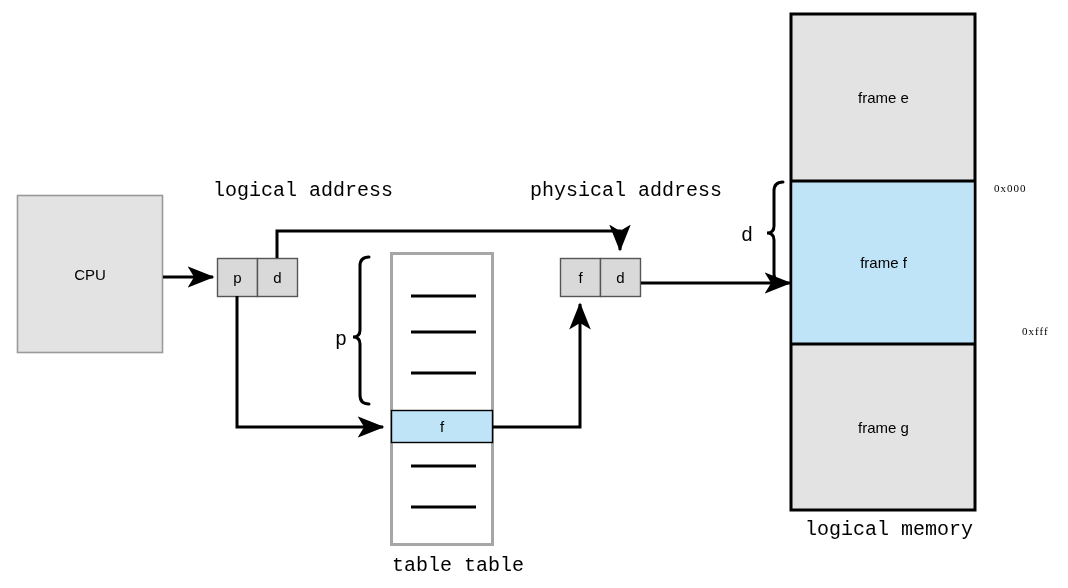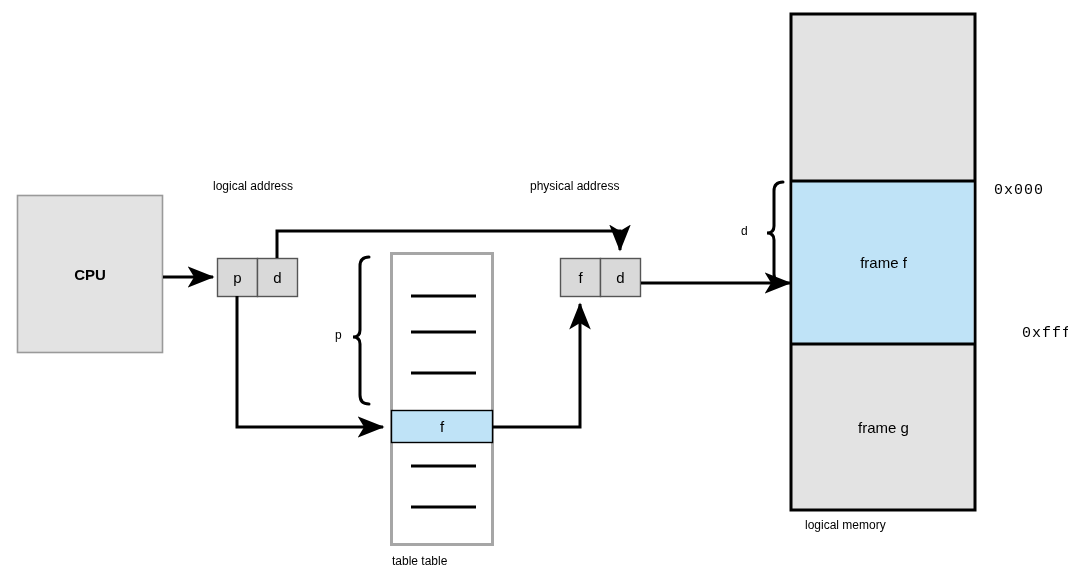--- a/index.html
+++ b/index.html
@@ -1,22 +1,22 @@
 <!DOCTYPE html>
 <html><head>
 <meta charset="utf-8">
 <style>
   html,body{margin:0;padding:0;background:#ffffff;}
   body{width:1068px;height:588px;position:relative;overflow:hidden;
        font-family:"Liberation Sans",sans-serif;color:#000;}
   #stage{position:absolute;left:0;top:0;width:1068px;height:588px;}
   svg.layer{position:absolute;left:0;top:0;width:1068px;height:588px;}
-  .lbl{position:absolute;white-space:nowrap;font-size:12px;color:#000;
-       font-family:Liberation Sans, sans-serif;}
-  .mono{font-family:Liberation Mono, monospace;font-size:15px;letter-spacing:1px;}
+  .lbl{position:absolute;white-space:nowrap;font-size:20px;color:#000;
+       font-family:Liberation Mono, monospace;}
+  .mono{font-family:Liberation Serif, serif;font-size:11px;letter-spacing:1px;}
   .boxtext{position:absolute;display:flex;align-items:center;justify-content:center;
            font-size:15px;white-space:nowrap;}
 </style>
 </head>
 <body>
 
 <div id="stage">
 
   <svg class="layer" viewBox="0 0 1068 588" xmlns="http://www.w3.org/2000/svg">
     <defs>
@@ -59,40 +59,41 @@
     <path d="M783,182 q-9,0 -9,9 L774,226 q0,7 -7,7 q7,0 7,7 L774,274 q0,9 9,9" fill="none" stroke="#000" stroke-width="3" stroke-linecap="round"></path>
 
     <rect x="791" y="14" width="184" height="496" fill="#e3e3e3" stroke="#000" stroke-width="3"></rect>
 
     <rect x="792.5" y="181" width="181" height="163" fill="#bfe3f7" stroke="none"></rect>
 
     <line x1="791" y1="181" x2="975" y2="181" stroke="#000" stroke-width="3"></line>
     <line x1="791" y1="344" x2="975" y2="344" stroke="#000" stroke-width="3"></line>
   </svg>
 
-  <div class="boxtext" style="left:17px;top:195px;width:146px;height:158px;font-weight:bold;">CPU</div>
+  <div class="boxtext" style="left:17px;top:195px;width:146px;height:158px;">CPU</div>
 
   <div class="lbl" style="left:213px;top:179px;">logical address</div>
 
   <div class="boxtext" style="left:217px;top:258px;width:41px;height:39px;">p</div>
   <div class="boxtext" style="left:257px;top:258px;width:41px;height:39px;">d</div>
 
   <div class="lbl" style="left:530px;top:179px;">physical address</div>
 
   <div class="boxtext" style="left:560px;top:258px;width:41px;height:39px;">f</div>
   <div class="boxtext" style="left:600px;top:258px;width:41px;height:39px;">d</div>
 
   <div class="lbl" style="left:335px;top:328px;">p</div>
 
   <div class="boxtext" style="left:391px;top:410px;width:102px;height:33px;">f</div>
 
   <div class="lbl" style="left:392px;top:554px;">table table</div>
 
   <div class="lbl" style="left:741px;top:224px;">d</div>
 
+  <div class="boxtext" style="left:791px;top:14px;width:185px;height:167px;">frame e</div>
   <div class="boxtext" style="left:791px;top:181px;width:185px;height:163px;">frame f</div>
   <div class="boxtext" style="left:791px;top:344px;width:185px;height:166px;border-radius:27px;">frame g</div>
 
   <div class="lbl mono" style="left:994px;top:182px;">0x000</div>
   <div class="lbl mono" style="left:994px;top:325px;margin-left:28px;">0xfff</div>
 
   <div class="lbl" style="left:805px;top:518px;">logical memory</div>
 
 </div>
 

